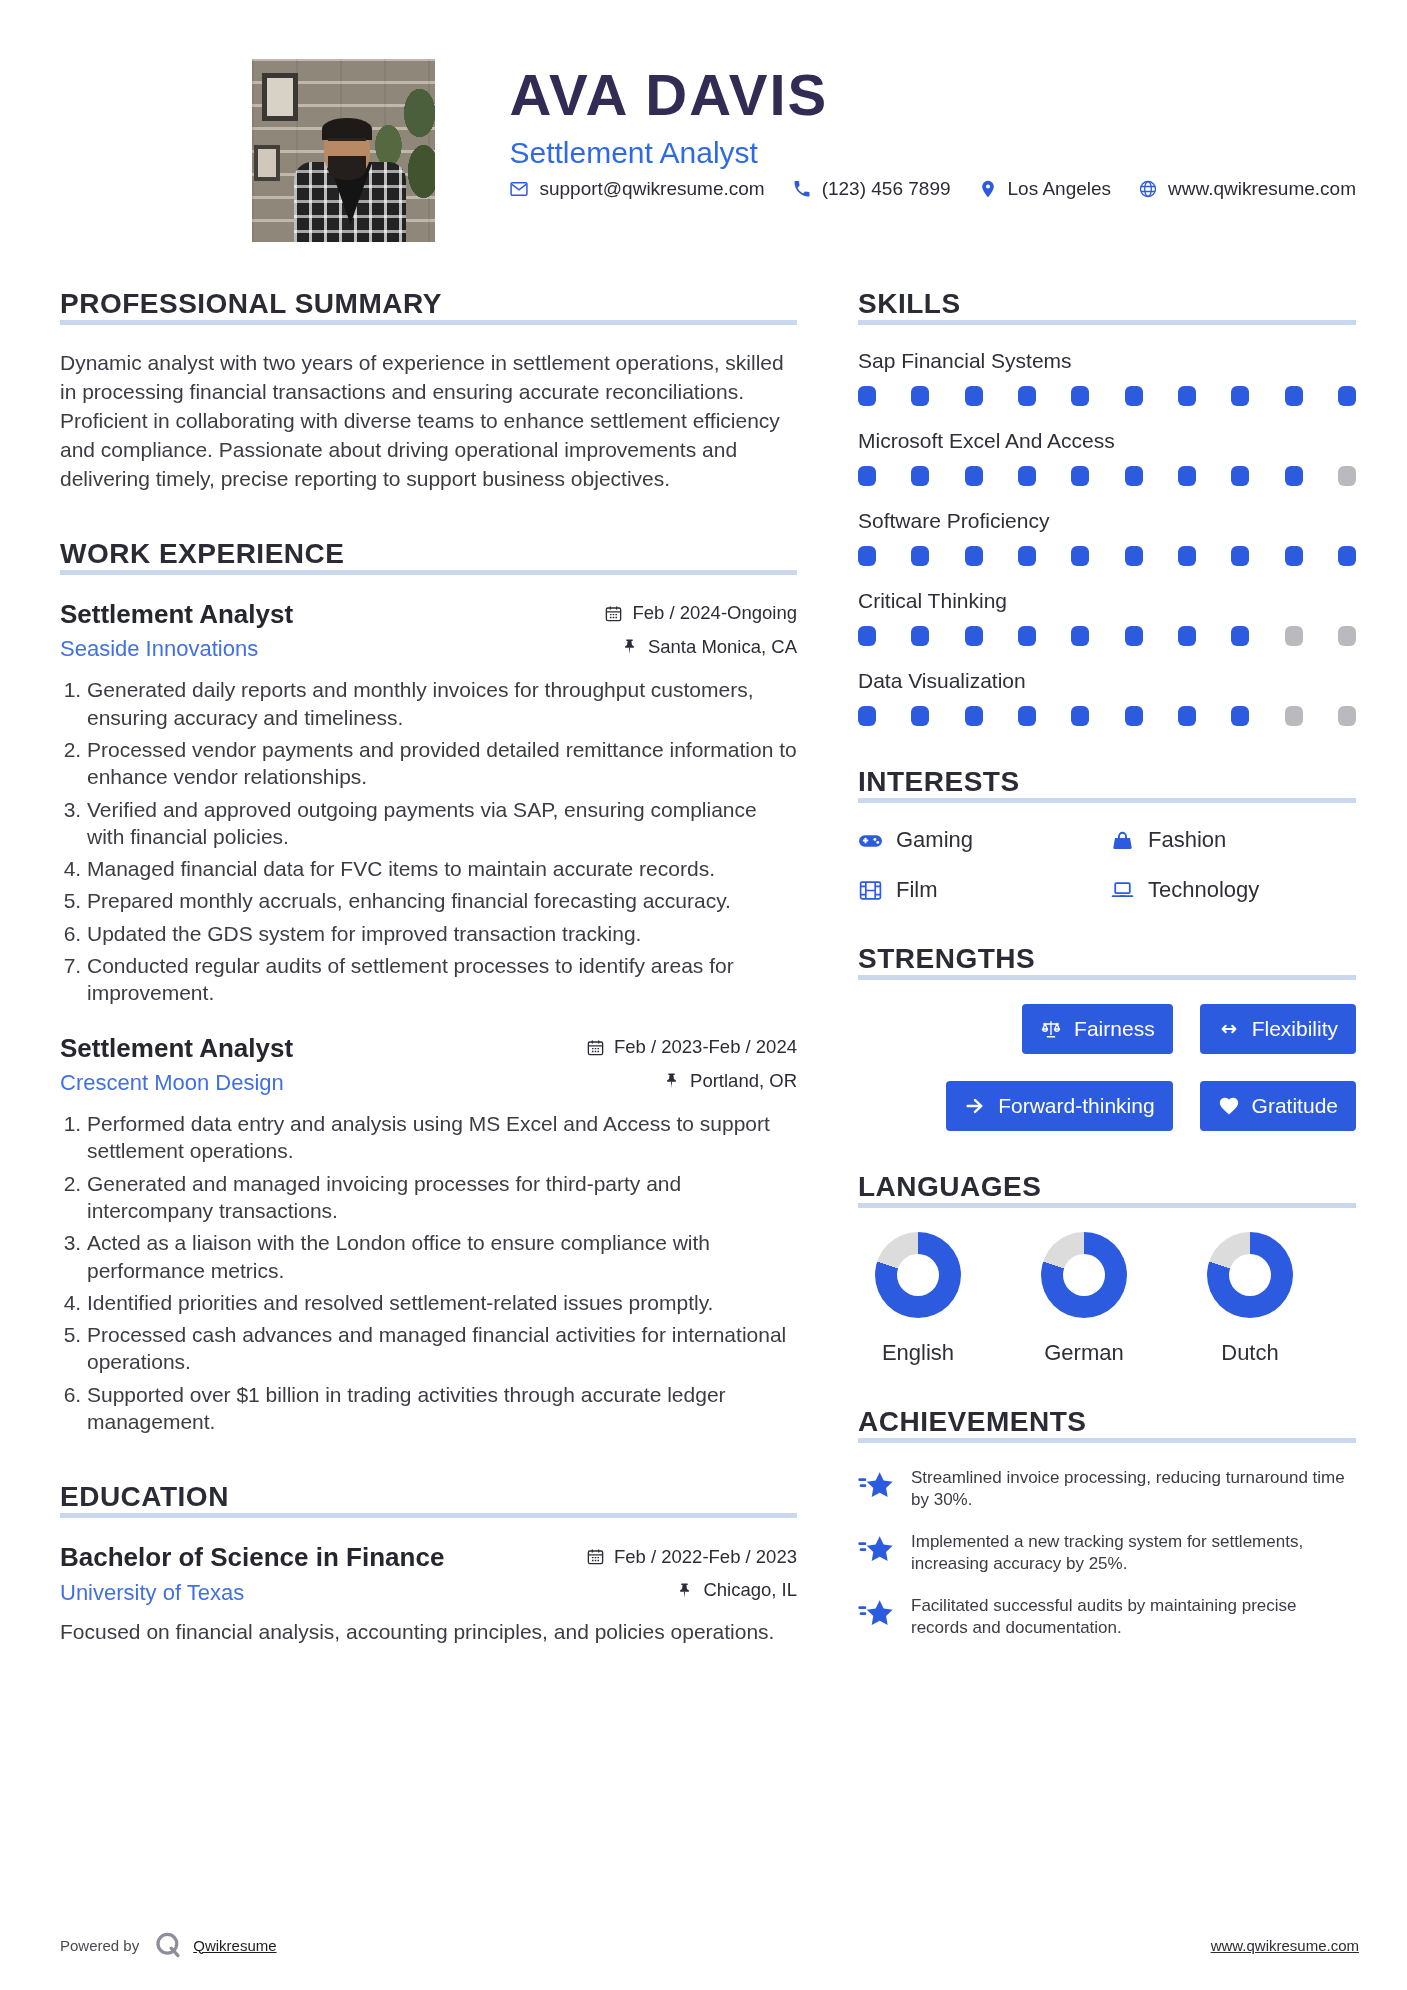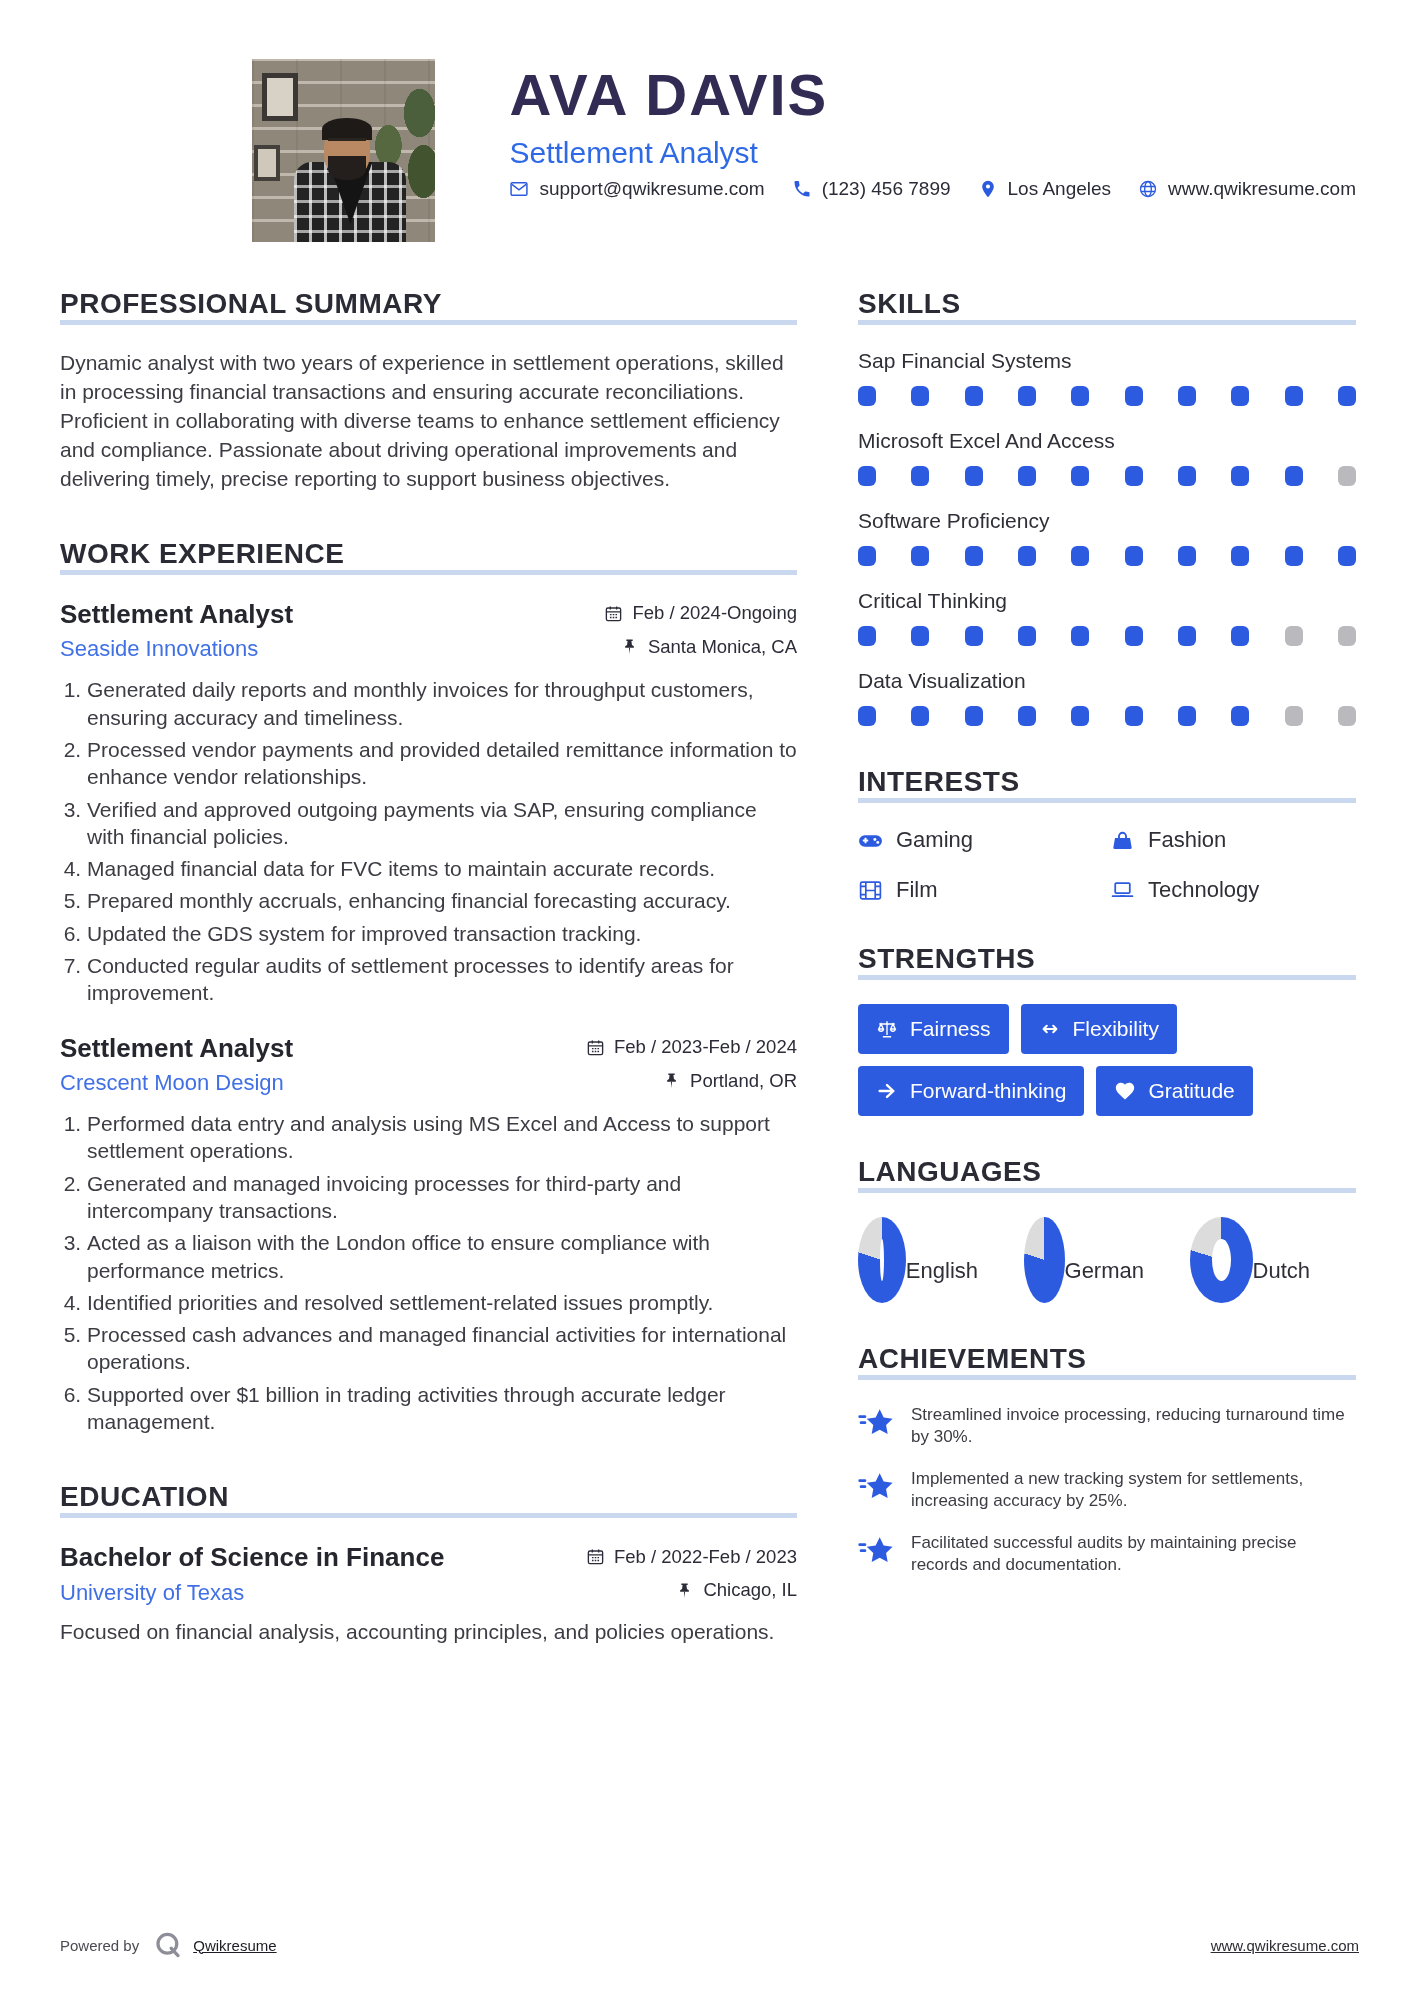--- a/index.html
+++ b/index.html
@@ -72,26 +72,26 @@
   
   .skill{margin-bottom:23px;}
   .skill-name{font-size:21px;color:#2f2f38;}
   .dots{display:flex;justify-content:space-between;margin-top:13px;}
   .dot{width:18px;height:20px;border-radius:6px;background:var(--dot-empty);}
   .dot.filled{background:var(--accent);}
   .sec-block{margin-bottom:40px;}
   .interests-grid{display:grid;grid-template-columns:252px auto;row-gap:24px;margin-top:4px;}
   .interest{display:flex;align-items:center;gap:13px;font-size:22px;color:#2f2f38;}
   .interest .icon{width:25px;height:25px;color:var(--accent);display:inline-flex;flex:0 0 auto;}
-  .strengths-wrap{display:flex;flex-wrap:wrap;gap:12px;margin-top:6px;}
+  .strengths-wrap{display:flex;flex-wrap:wrap;gap:27px;margin-top:6px;justify-content:flex-end;}
   .strength{display:flex;align-items:center;gap:12px;background:var(--accent);color:#fff;
     font-size:21px;padding:13px 18px;border-radius:4px;}
   .strength .icon{width:22px;height:22px;color:#fff;display:inline-flex;}
   .langs{display:flex;gap:46px;margin-top:14px;margin-bottom:8px;}
-  .lang{display:flex;align-items:center;width:120px;}
+  .lang{display:flex;flex-direction:column;align-items:center;width:120px;}
   .donut{width:86px;height:86px;border-radius:50%;position:relative;}
   .donut:after{content:"";position:absolute;inset:22px;background:#fff;border-radius:50%;}
   .lang-label{margin-top:22px;font-size:22px;color:#2f2f38;}
   .achv{display:flex;gap:15px;margin-bottom:19px;}
   .achv .icon{width:38px;height:32px;color:var(--accent);flex:0 0 auto;margin-top:2px;display:inline-flex;}
   .achv-text{font-size:17px;line-height:1.32;color:var(--body-text);}
   
   .footer{position:absolute;left:60px;right:48px;bottom:30px;display:flex;align-items:center;}
   .powered{font-size:15px;color:#4a4a52;}
   .qlogo{width:30px;height:30px;color:#8e8e99;margin:0 10px 0 14px;display:inline-flex;}

